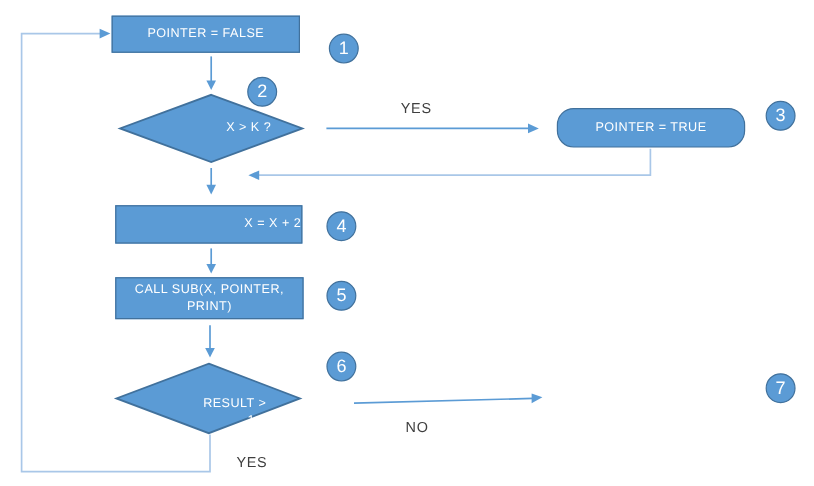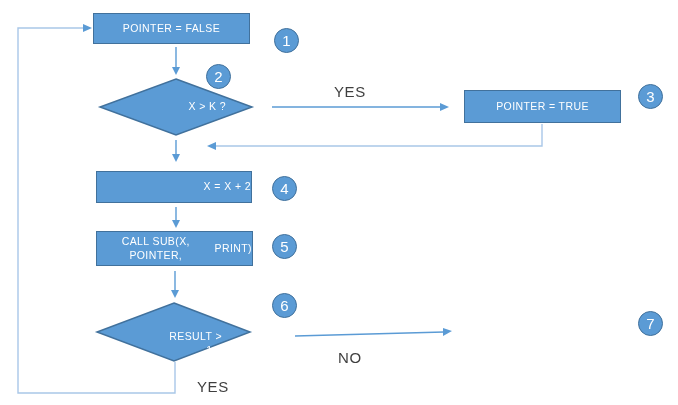--- a/index.html
+++ b/index.html
@@ -18,27 +18,27 @@
     position:absolute; color:#ffffff; font-size:10.5px; letter-spacing:0.4px;
     text-align:right; line-height:1.3;
   }
   .badge {
     position:absolute; width:25px; height:25px; border-radius:50%;
     background:#5b9bd5; border:1.5px solid #41719c; color:#ffffff;
     display:flex; align-items:center; justify-content:center;
     font-size:15px; box-sizing:border-box;
   }
   .elabel {
-    position:absolute; color:#3f3f3f; font-size:15px; letter-spacing:0.6px;
+    position:absolute; color:#3f3f3f; font-size:12px; letter-spacing:0.6px;
   }
   
   #box-pointer-false { left:93px;  top:13px;  width:157px; height:31px; }
-  #box-pointer-true  { left:464px; top:90px;  width:157px; height:33px; }
+  #box-pointer-true  { left:464px; top:90px;  width:157px; height:33px;border-radius:14px; }
   #box-x-plus-2      { left:96px;  top:171px; width:156px; height:32px;justify-content:flex-end; }
-  #box-call-sub      { left:96px;  top:231px; width:157px; height:35px; flex-direction:row; }
+  #box-call-sub      { left:96px;  top:231px; width:157px; height:35px; flex-direction:column; }
   #box-print-result  { left:464px; top:309px; width:157px; height:31px; }
   #dtext-x-gt-k      { left:126px; top:100px; width:100px; }
   #dtext-result-gt-1 { left:122px; top:330px; width:100px; }
   #badge-1 { left:274px; top:28px; }
   #badge-2 { left:206px; top:64px; }
   #badge-3 { left:638px; top:84px; }
   #badge-4 { left:272px; top:176px; }
   #badge-5 { left:272px; top:234px; }
   #badge-6 { left:272px; top:293px; }
   #badge-7 { left:638px; top:311px; }

